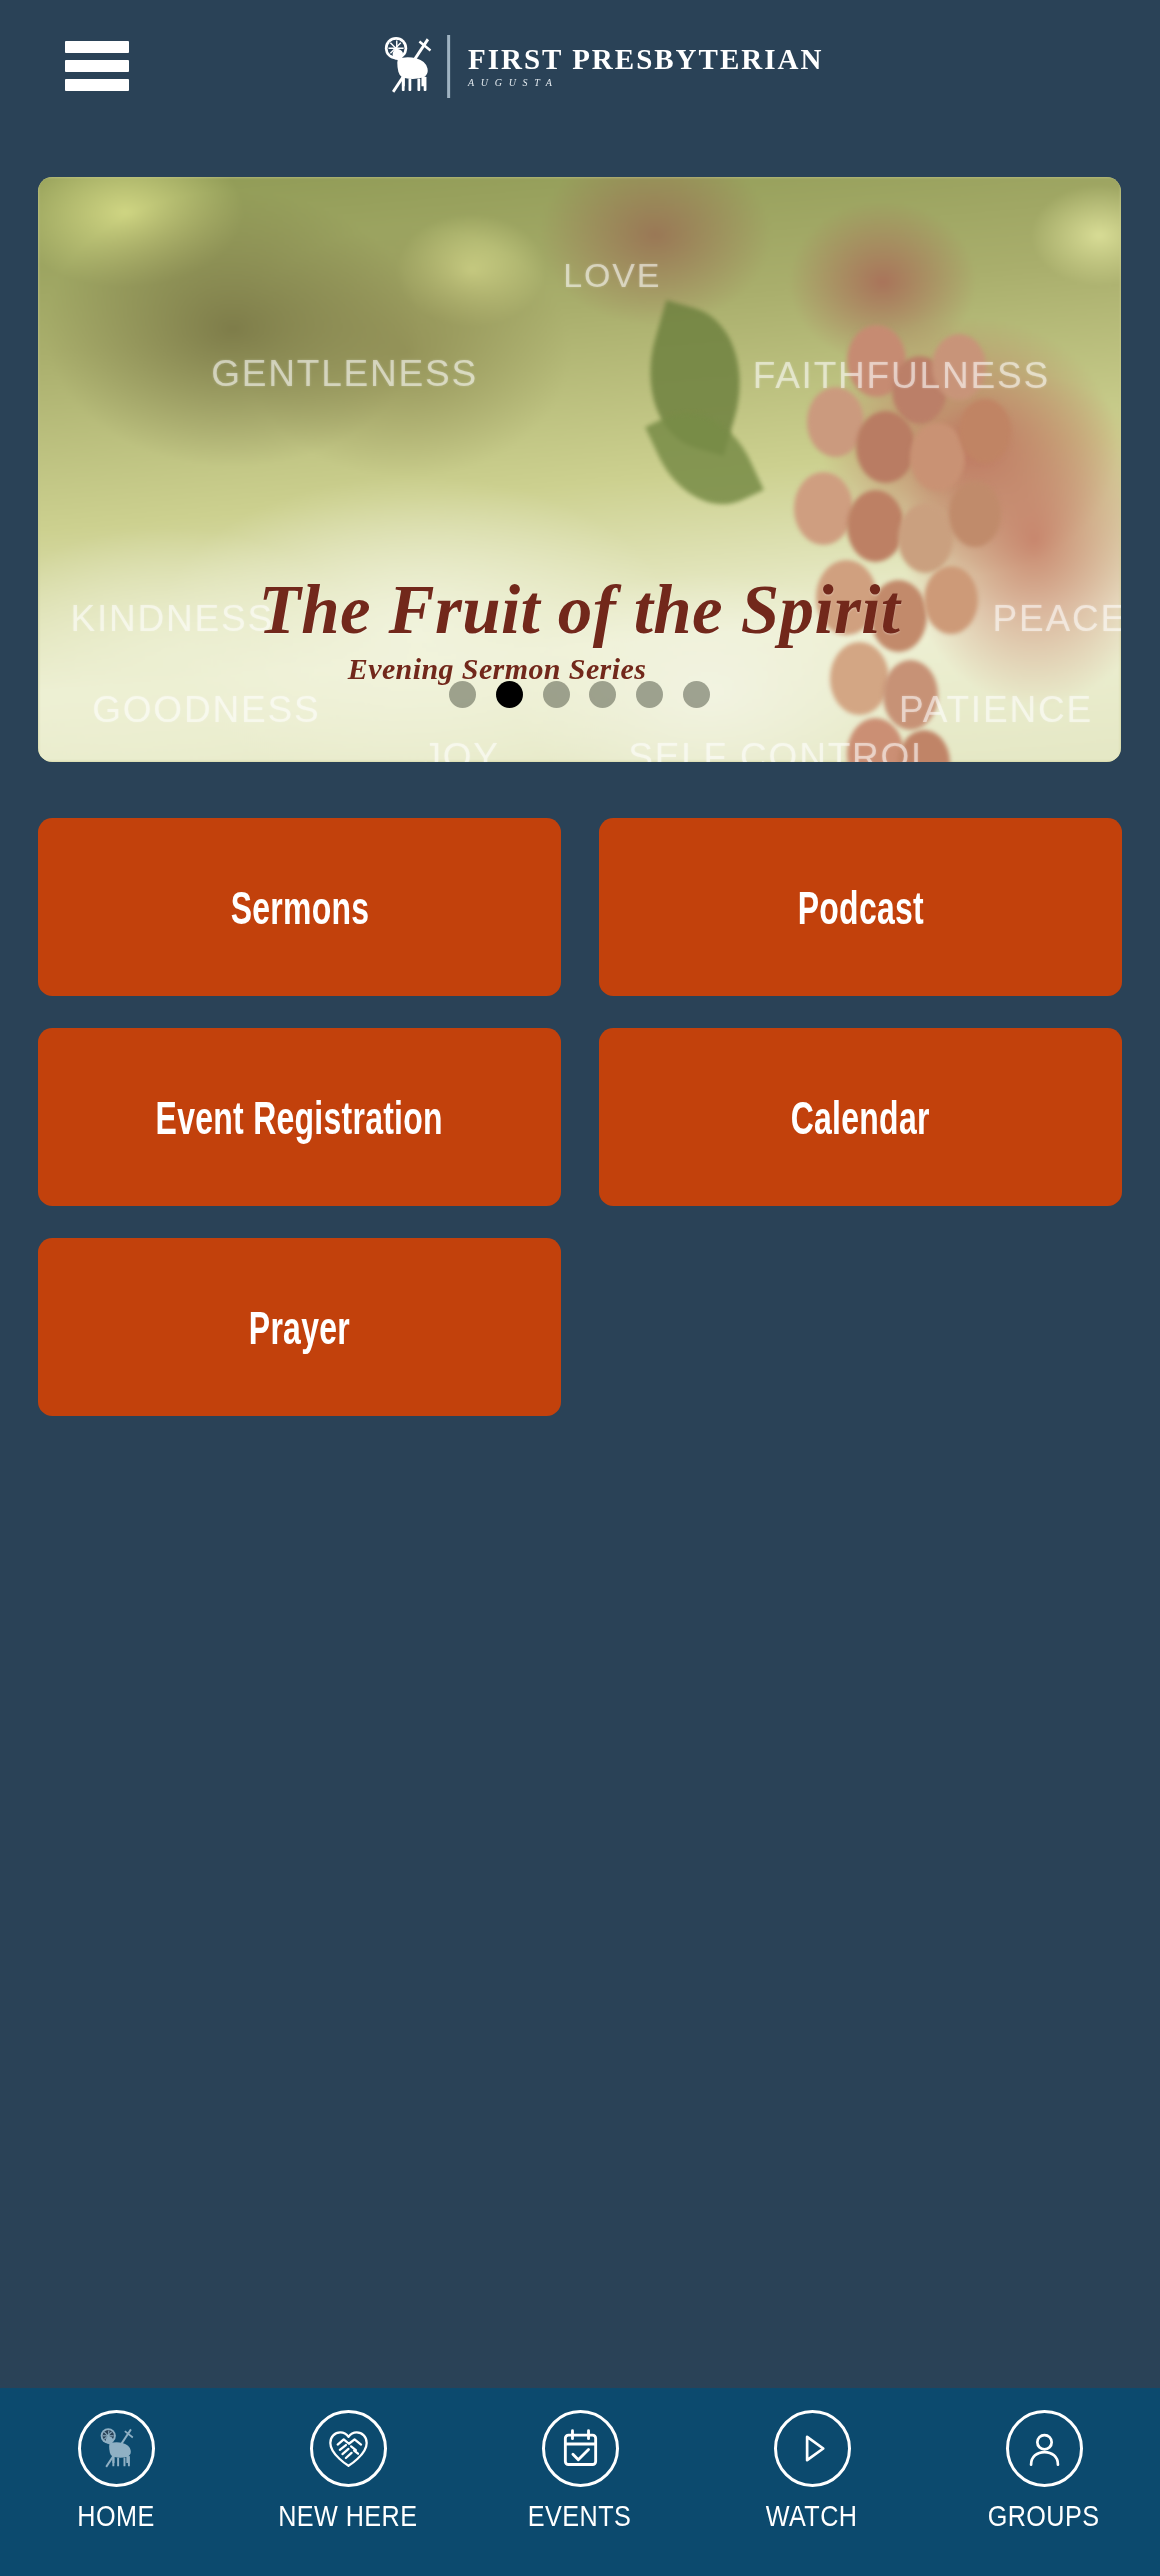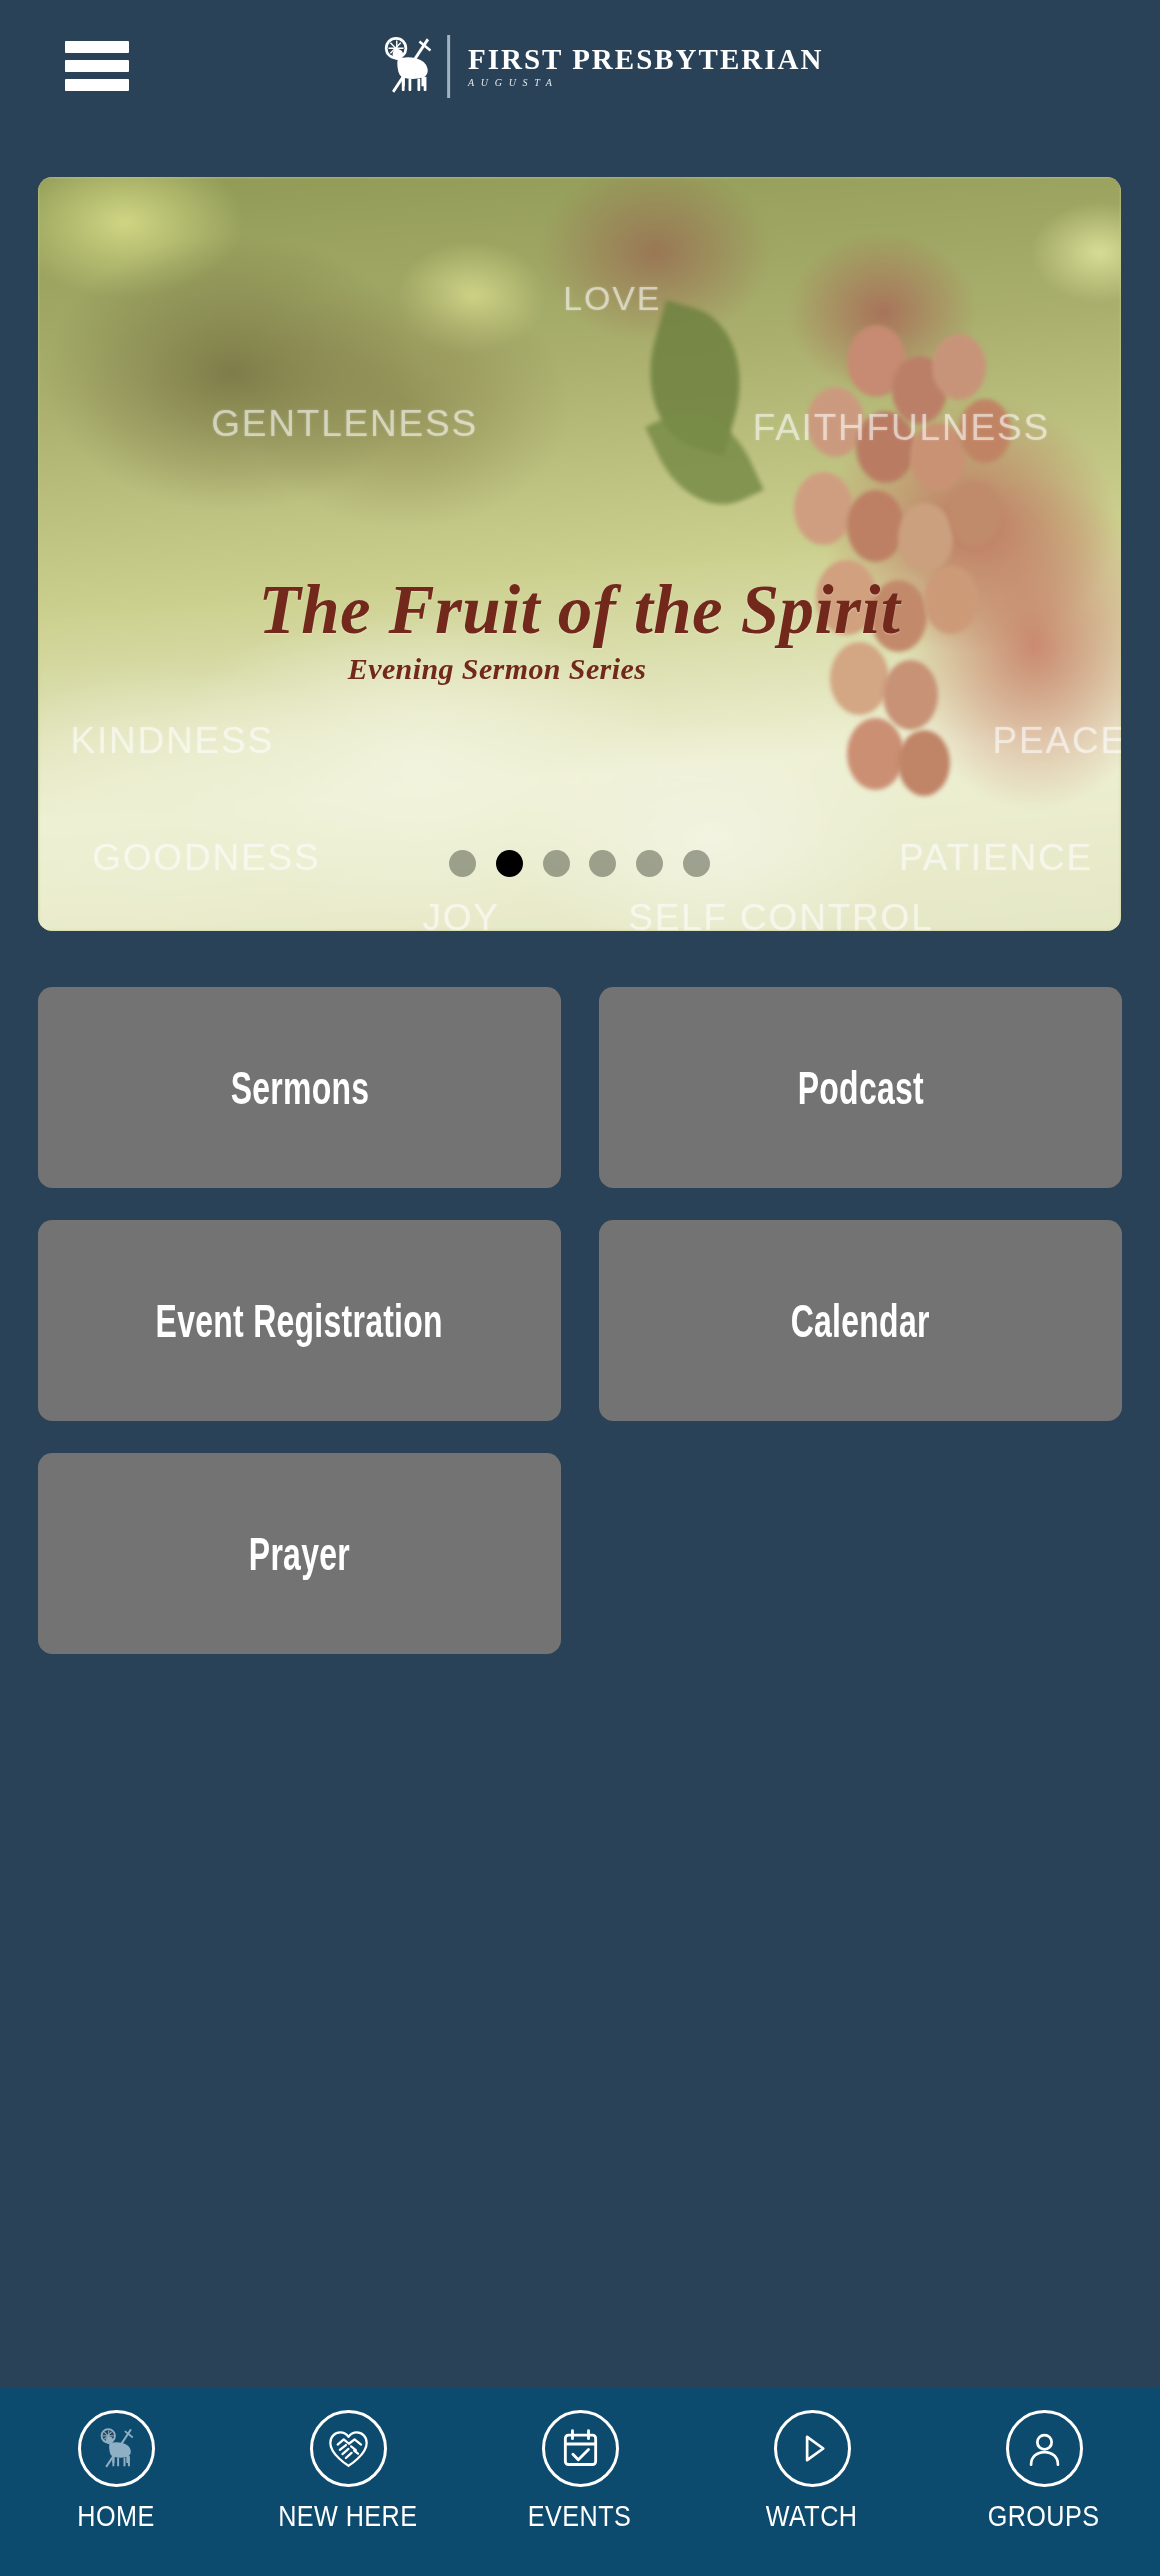--- a/index.html
+++ b/index.html
@@ -100,21 +100,21 @@
   }
 
   
   .hero-wrap {
     flex: 0 0 auto;
     padding: 45px 38px 0 38px;
   }
   .hero {
     position: relative;
     width: 1083px;
-    height: 754px;
+    height: 585px;
     border-radius: 14.3px;
     overflow: hidden;
     background: #c8cb8f;
     cursor: pointer;
   }
 
   
   .hero-bg {
     position: absolute;
     inset: 0;
@@ -212,23 +212,23 @@
 
   
   .grid {
     flex: 0 0 auto;
     padding: 56px 38px 0 38px;
     display: grid;
     grid-template-columns: 1fr 1fr;
     gap: 32px 38px;
   }
   .tile {
-    height: 201px;
+    height: 178px;
     border-radius: 14.3px;
-    background: #737373;
+    background: #c2410c;
     display: flex;
     align-items: center;
     justify-content: center;
     cursor: pointer;
     border: none;
   }
   .tile-label {
     color: #ffffff;
     font-family: "Liberation Sans Narrow", "Liberation Sans", "DejaVu Sans Condensed", sans-serif;
     font-weight: bold;

